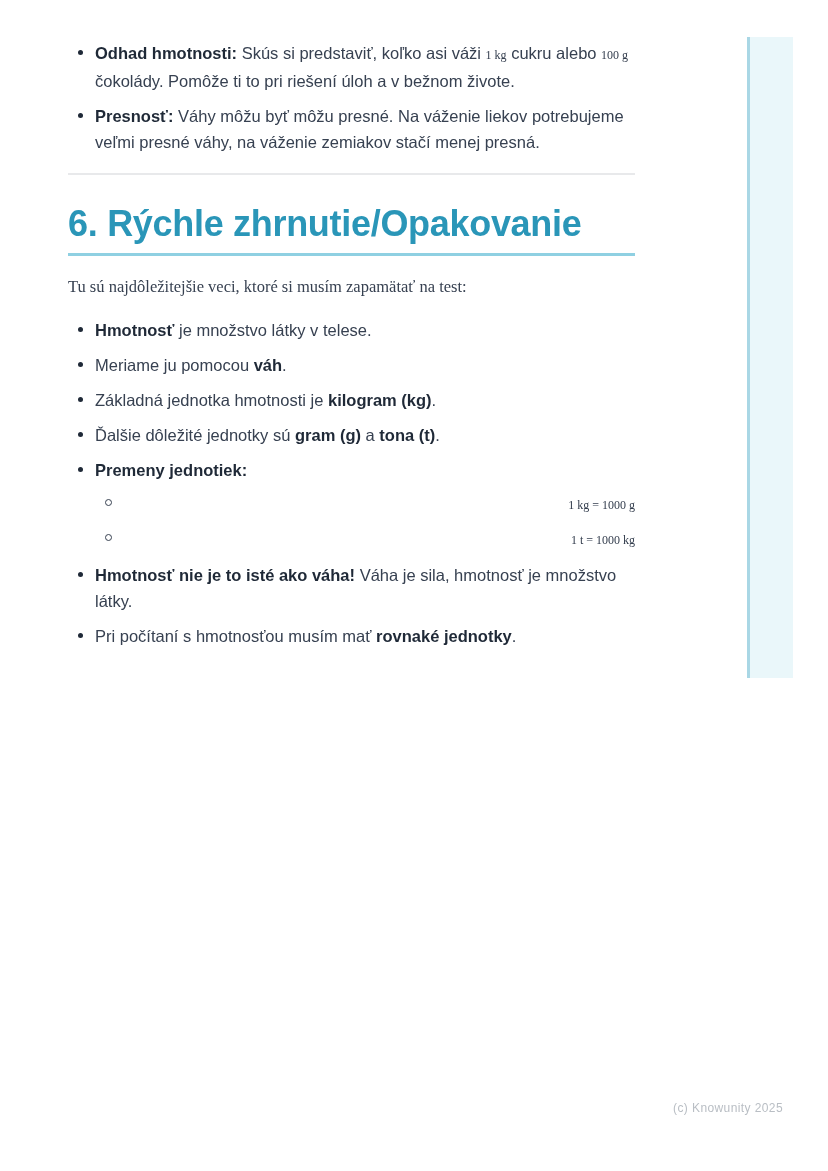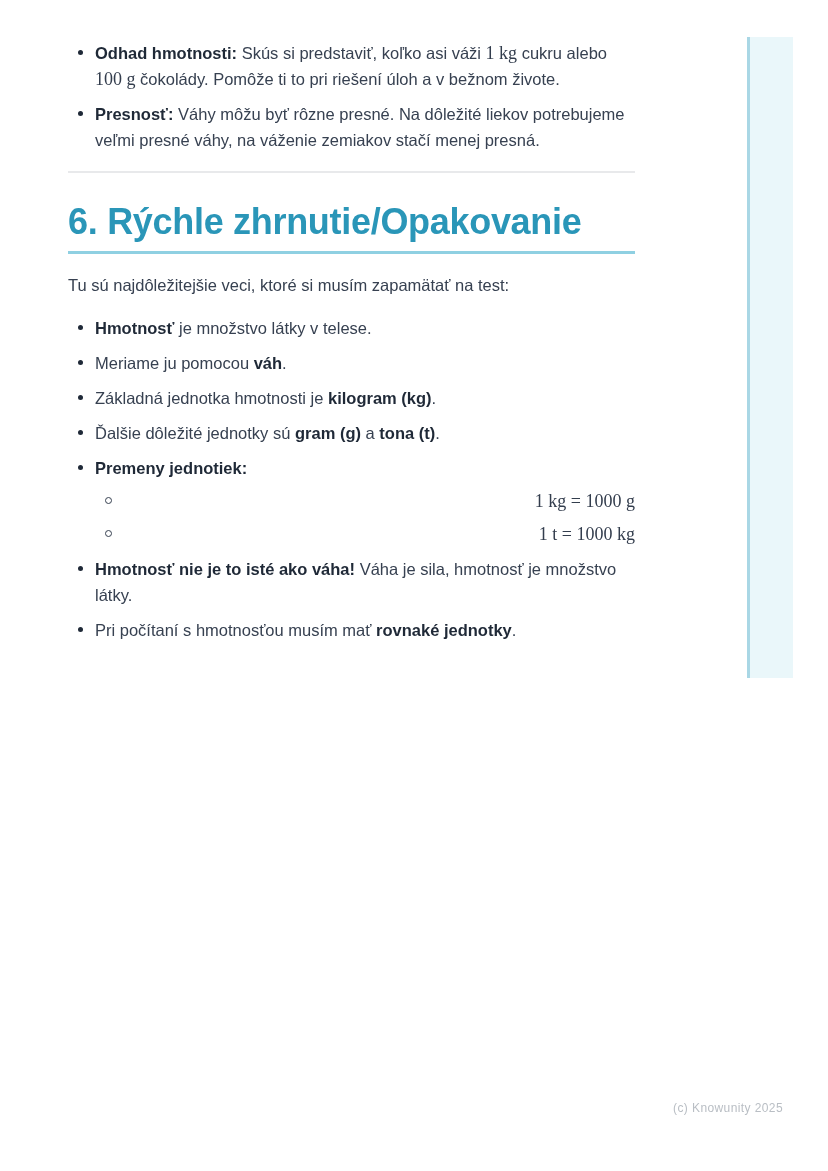--- a/index.html
+++ b/index.html
@@ -41,21 +41,21 @@
     content: "";
     position: absolute;
     left: 10px; top: 10px;
     width: 5px; height: 5px;
     border-radius: 50%;
     background: var(--bold-text);
   }
   .bold { font-weight: bold; color: var(--bold-text); }
   .math {
     font-family: "Liberation Serif", serif;
-    font-size: 18px;
+    font-size: 12px;
     color: #333d4d;
   }
   .divider {
     height: 2px;
     background: var(--divider);
     margin-top: 18px;
     border: none;
   }
   h2.section-heading {
     margin: 30px 0 0 0;
@@ -64,21 +64,21 @@
     font-weight: bold;
     letter-spacing: -0.3px;
     color: var(--heading);
   }
   .heading-underline {
     height: 3px;
     background: var(--heading-underline);
     margin-top: 10px;
     border: none;
   }
-  p.section-intro { margin: 18px 0 8px 0; }
+  p.section-intro { margin: 18px 0 8px 0; font-family: Liberation Serif, serif; }
   ul.bullets.summary { margin-top: 17px; }
   ul.sublist {
     list-style: none;
     margin: 0 0 6px 0;
     padding: 0;
   }
   ul.sublist > li {
     position: relative;
     padding-left: 50px;
     margin-left: -27px;
@@ -112,21 +112,21 @@
 </style>
 </head>
 <body>
 
 <div class="page">
 
   <div class="content">
 
     <ul class="bullets">
       <li><span class="bold">Odhad hmotnosti:</span><span> Skús si predstaviť, koľko asi váži </span><span class="math">1 kg</span><span> cukru alebo </span><span class="math">100 g</span><span> čokolády. Pomôže ti to pri riešení úloh a v bežnom živote.</span></li>
-      <li><span class="bold">Presnosť:</span><span> Váhy môžu byť rôzne presné. Na dôležité liekov potrebujeme veľmi presné váhy, na váženie zemiakov stačí menej presná.</span></li>
+      <li><span class="bold">Presnosť:</span><span> Váhy môžu byť môžu presné. Na váženie liekov potrebujeme veľmi presné váhy, na váženie zemiakov stačí menej presná.</span></li>
     </ul>
 
     <hr class="divider">
 
     <h2 class="section-heading">6. Rýchle zhrnutie/Opakovanie</h2>
     <hr class="heading-underline">
 
     <p class="section-intro">Tu sú najdôležitejšie veci, ktoré si musím zapamätať na test:</p>
 
     <ul class="bullets summary">

